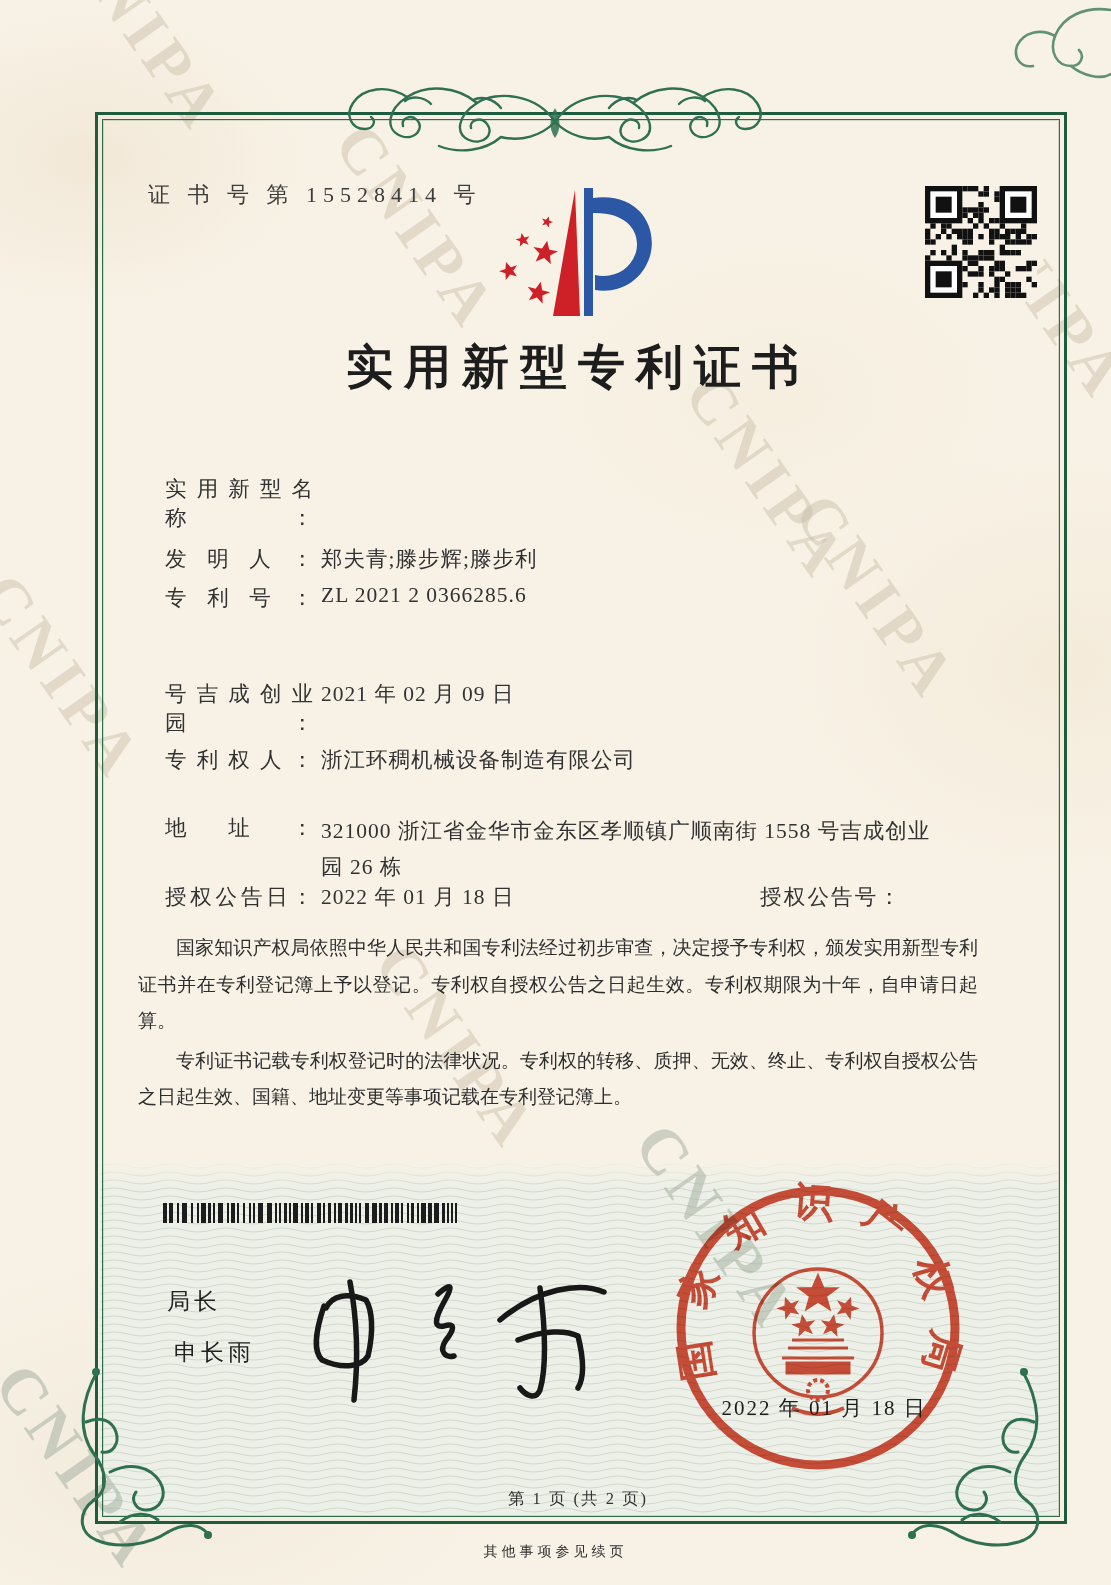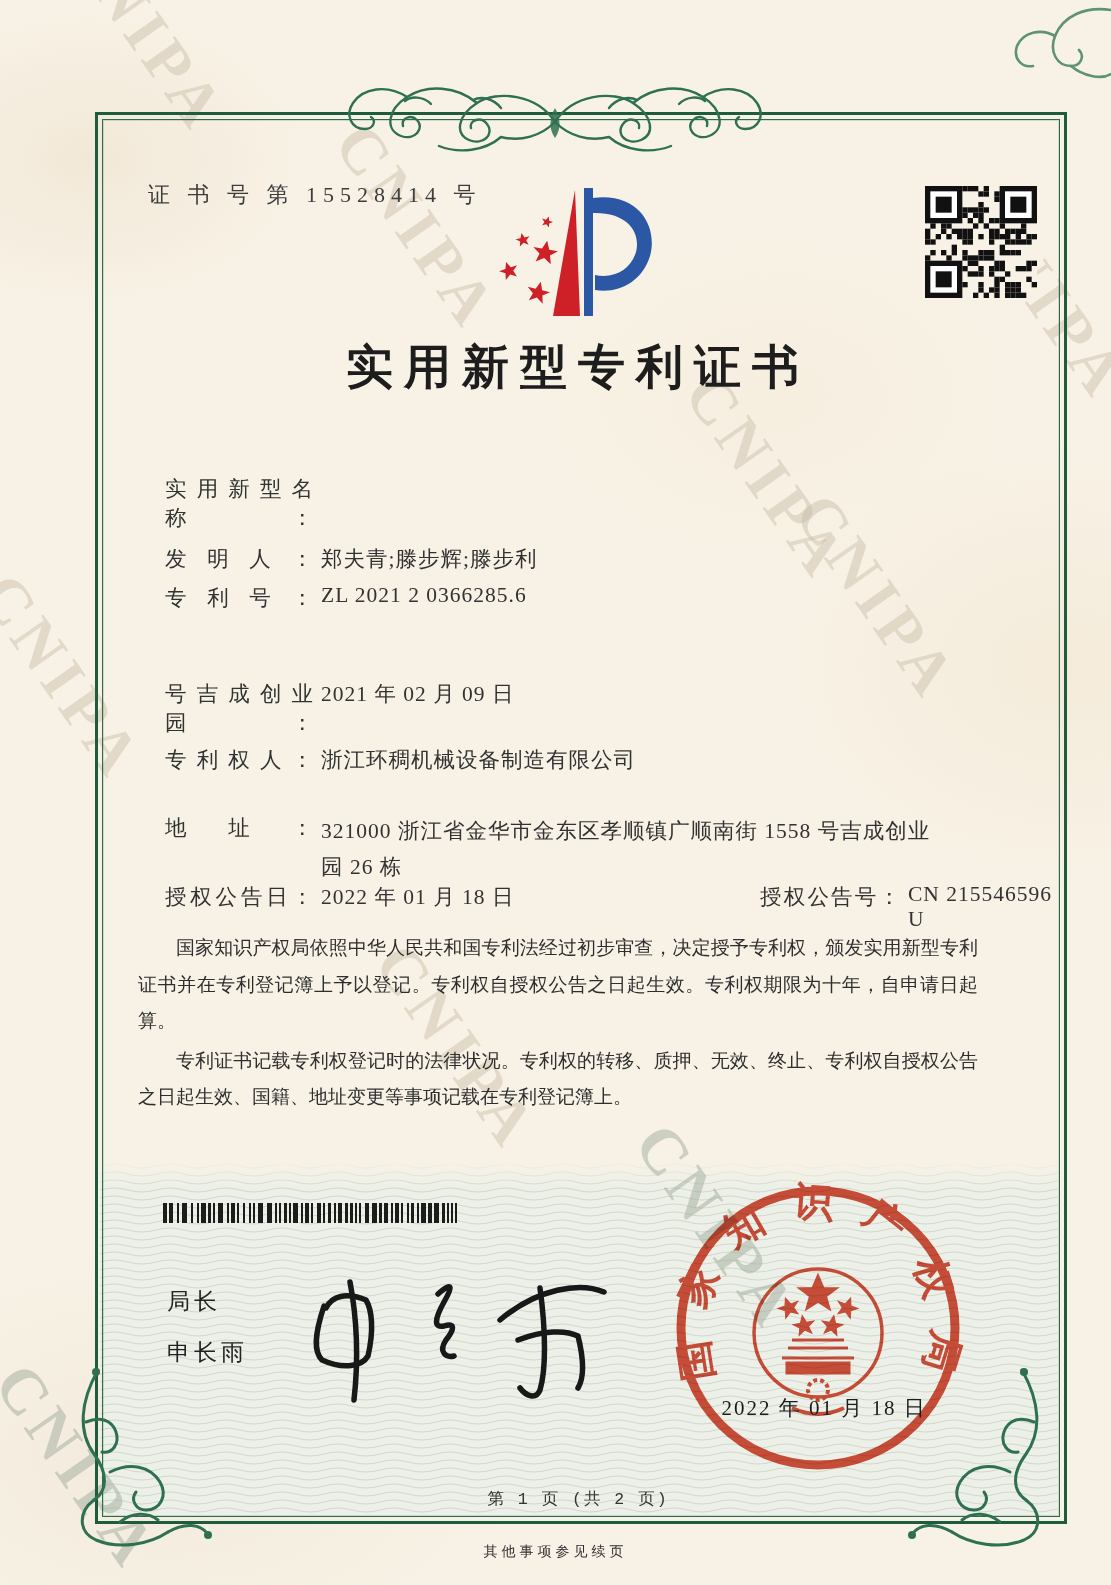--- a/index.html
+++ b/index.html
@@ -36,27 +36,27 @@
   .rpair{position:absolute;left:595px;top:0;display:flex;}
   .rpair .flabel{width:140px;}
   
   #paras{left:138px;top:930px;width:840px;z-index:10;color:#2e2e2e;font-size:19px;line-height:36.5px;text-align:justify;}
   #paras p{margin:0 0 3px 0;text-indent:2em;}
   
   #barcode{left:163px;top:1203px;width:300px;height:20px;display:flex;align-items:stretch;z-index:10;}
   #barcode div{background:#1c1c1c;height:100%;flex:none;}
   
   #sig-title{left:167px;top:1286px;font-size:23px;letter-spacing:4px;color:#222;z-index:10;}
-  #sig-name{left:167px;top:1337px;font-size:23px;letter-spacing:4px;color:#222;z-index:10;}
+  #sig-name{left:174px;top:1337px;font-size:23px;letter-spacing:4px;color:#222;z-index:10;}
   #signature{left:288px;top:1244px;z-index:10;}
   
   #seal{left:668px;top:1178px;z-index:12;mix-blend-mode:multiply;}
   #seal-date{left:700px;top:1394px;width:248px;text-align:center;font-size:21px;letter-spacing:2px;color:#1c1c1c;z-index:13;}
   
-  #page-num{left:95px;top:1488px;width:966px;text-align:center;font-size:16.5px;letter-spacing:2px;color:#333;z-index:10;font-family:Liberation Mono, monospace;}
+  #page-num{left:95px;top:1488px;width:966px;text-align:center;font-size:16.5px;letter-spacing:2px;color:#333;z-index:10;}
   #cont-note{left:0;top:1543px;width:1111px;text-align:center;font-size:14px;letter-spacing:4px;color:#2e2e2e;z-index:10;}
   .flourish{z-index:6;pointer-events:none;}
 </style>
 </head>
 <body>
 
 <div id="page">
 
   <span class="wm" style="left:28px;top:-8px;">CNIPA</span>
   <span class="wm" style="left:300px;top:190px;">CNIPA</span>
@@ -349,21 +349,20 @@
   </div>
   <div class="row" style="top:813px">
     <span class="flabel">地址：</span>
     <span class="fvalue addr">321000 浙江省金华市金东区孝顺镇广顺南街 1558 号吉成创业园 26 栋</span>
   </div>
   <div class="row" style="top:882px;width:896px;">
     <span class="flabel">授权公告日：</span>
     <span class="fvalue">2022 年 01 月 18 日</span>
     <span class="rpair">
       <span class="flabel">授权公告号：</span>
-      <span class="fvalue">CN 215546596 U</span>
     </span>
   </div>
 
   <div id="paras" class="abs">
     <p>国家知识产权局依照中华人民共和国专利法经过初步审查，决定授予专利权，颁发实用新型专利证书并在专利登记簿上予以登记。专利权自授权公告之日起生效。专利权期限为十年，自申请日起算。</p>
     <p>专利证书记载专利权登记时的法律状况。专利权的转移、质押、无效、终止、专利权自授权公告之日起生效、国籍、地址变更等事项记载在专利登记簿上。</p>
   </div>
 
   <div id="barcode" class="abs">
       <div style="width:4px;margin-right:2px"></div>

